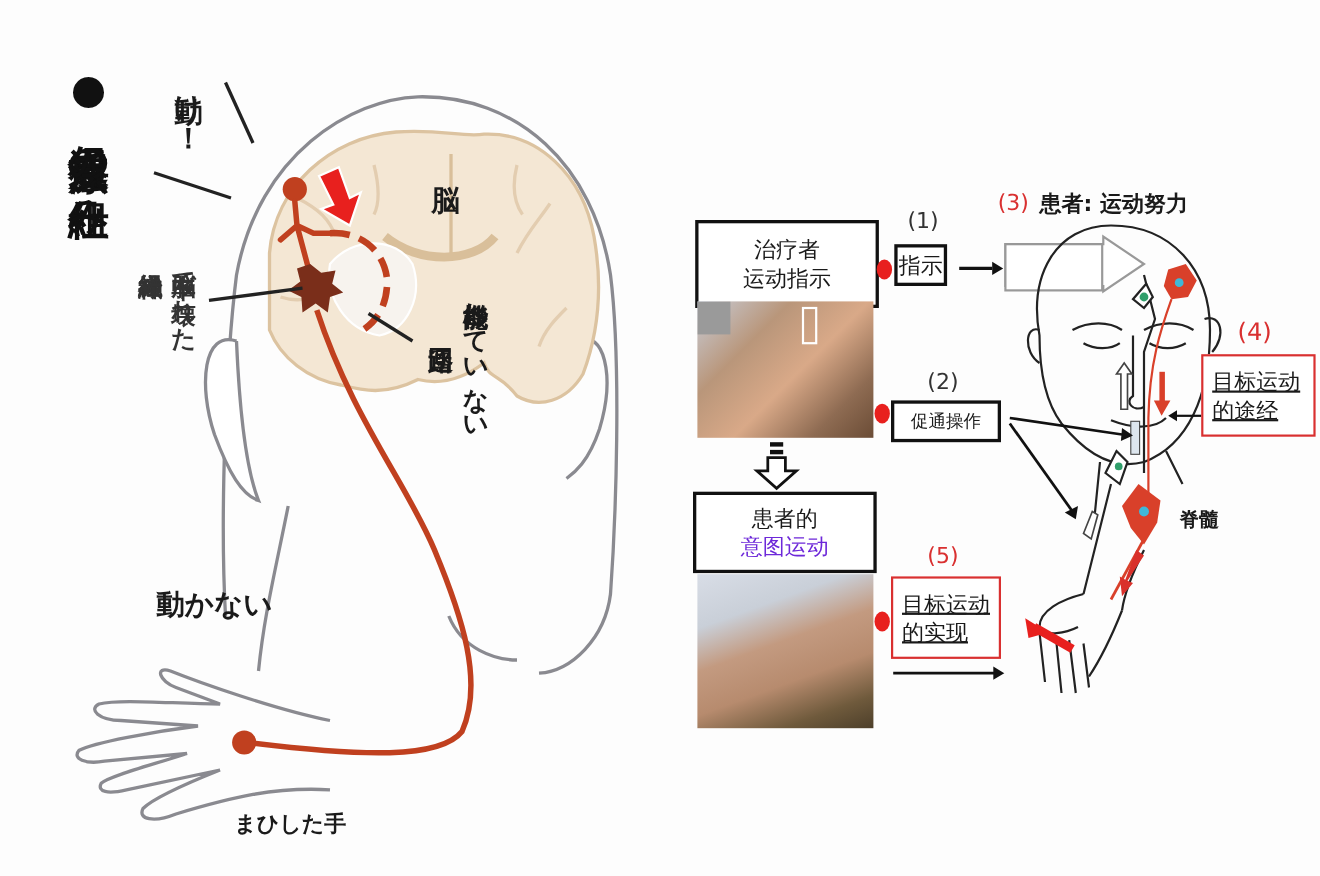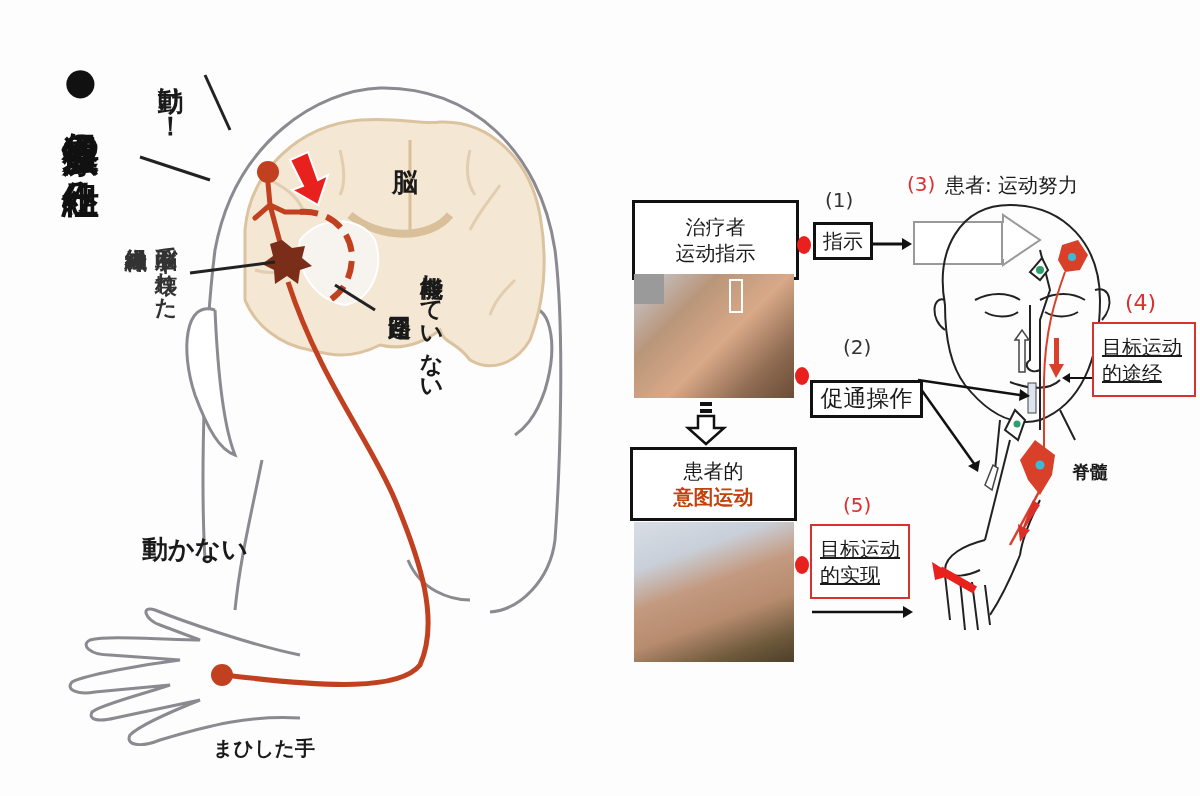--- a/index.html
+++ b/index.html
@@ -166,41 +166,41 @@
     <span>运动指示</span>
   </div>
 
   <div class="photo" style="left:634px; top:274px; width:160px; height:124px; background:linear-gradient(135deg,#c8cdd8 0%,#b9967a 30%,#d9a988 55%,#8e6b52 80%,#6b4c36 100%);">
     <div style="position:absolute; left:0; top:0; width:30px; height:30px; background:#9a9a9a;"></div>
     <div style="position:absolute; left:95px; top:5px; width:10px; height:30px; border:2px solid #fff;"></div>
   </div>
 
   <div class="box" style="left:630px; top:447px; width:167px; height:74px; font-size:20px;text-align:right;">
     <span>患者的</span>
-    <span style="color:#c2410c; font-weight:bold;">意图运动</span>
+    <span style="color:#6d28d9; font-weight:normal;">意图运动</span>
   </div>
 
   <div class="photo" style="left:634px; top:522px; width:160px; height:140px; background:linear-gradient(160deg,#d8dde6 0%,#c9cfd8 25%,#c39a80 45%,#b78b6e 65%,#6f5a3c 85%,#4d3f2a 100%);"></div>
 
   <div class="dot" style="left:797px; top:236px;"></div>
   <div class="dot" style="left:795px; top:367px;"></div>
   <div class="dot" style="left:795px; top:556px;"></div>
 
   <div class="num" style="left:825px; top:188px;">(1)</div>
-  <div class="box" style="left:813px; top:222px; width:60px; height:38px; font-size:20px;">
+  <div class="box" style="left:813px; top:222px; width:48px; height:38px; font-size:20px;">
     <span>指示</span>
   </div>
 
   <div class="num" style="left:843px; top:335px;">(2)</div>
-  <div class="box" style="left:810px; top:364px; width:113px; height:38px; font-size:23px;margin-top:16px;">
+  <div class="box" style="left:810px; top:364px; width:100px; height:38px; font-size:16px;">
     <span>促通操作</span>
   </div>
 
   <div class="num red" style="left:907px; top:172px;">(3)</div>
-  <div class="hlabel" style="left:945px; top:172px; font-size:20px; font-weight:normal;">患者: 运动努力</div>
+  <div class="hlabel" style="left:945px; top:172px; font-size:20px; font-weight:bold;">患者: 运动努力</div>
 
   <div class="num red" style="left:1125px; top:290px; font-size:22px;">(4)</div>
   <div class="box red" style="left:1092px; top:322px; width:104px; height:75px; font-size:20px; align-items:flex-start; padding-left:8px;">
     <span>目标运动</span>
     <span>的途经</span>
   </div>
 
   <div class="num red" style="left:843px; top:493px;">(5)</div>
   <div class="box red" style="left:810px; top:524px; width:100px; height:75px; font-size:20px; align-items:flex-start; padding-left:8px;">
     <span>目标运动</span>

